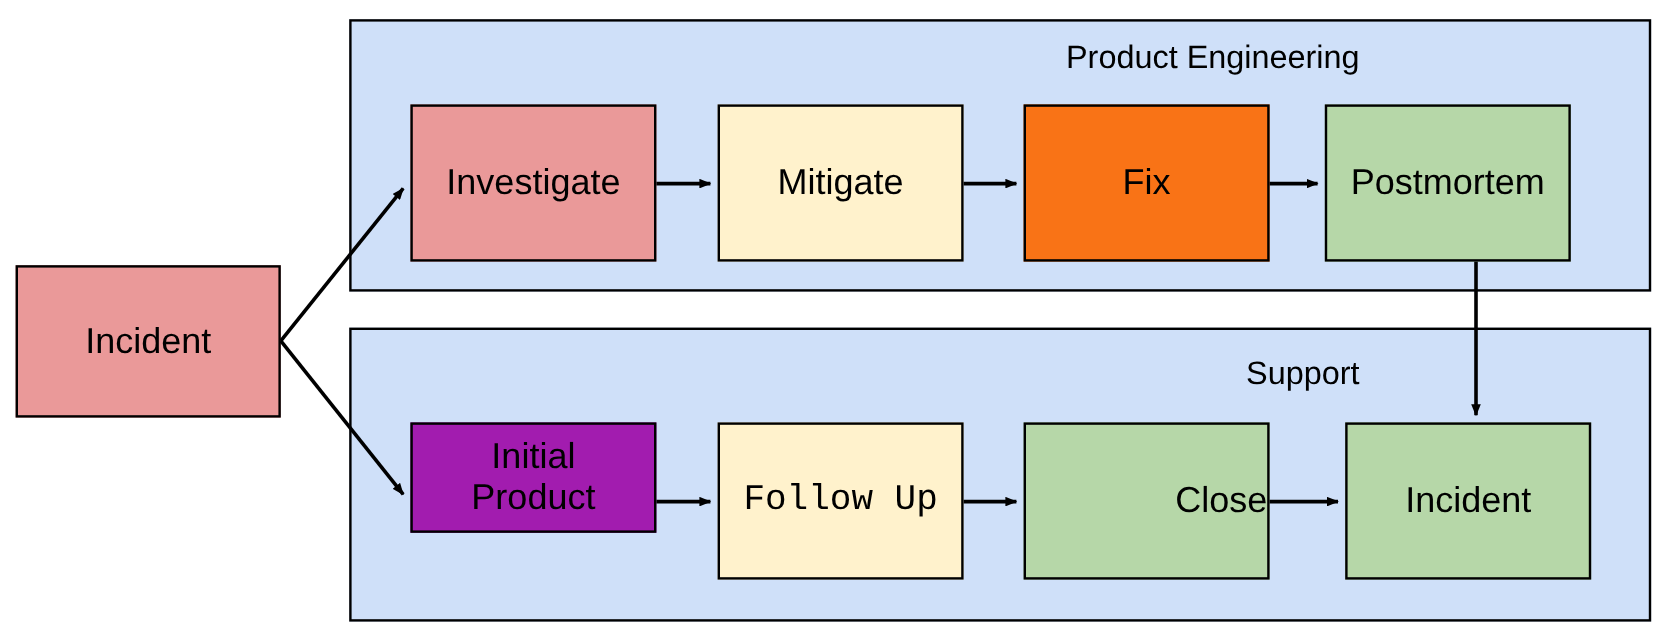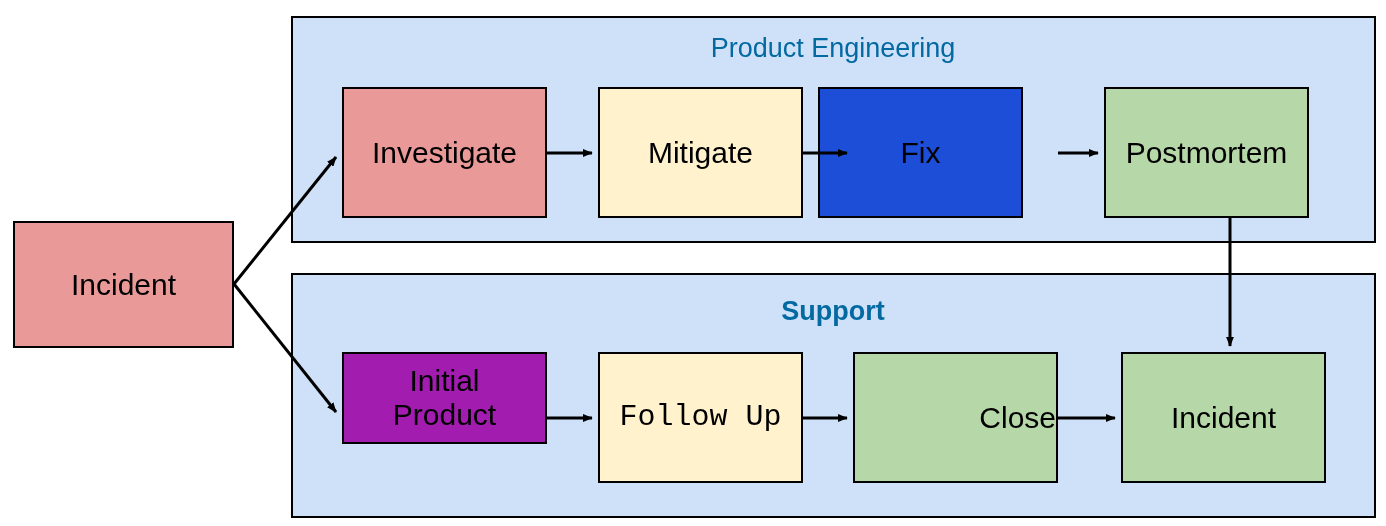--- a/index.html
+++ b/index.html
@@ -1,56 +1,56 @@
 <!DOCTYPE html>
 <html><head>
 <meta charset="utf-8">
 <style>
   html,body{margin:0;padding:0;background:#ffffff;}
   #canvas{position:relative;width:1386px;height:526px;background:#ffffff;
           font-family:"Liberation Sans","DejaVu Sans",sans-serif;overflow:hidden;}
   .lane{position:absolute;box-sizing:border-box;border:2px solid #000000;}
-  .lane-title{position:absolute;text-align:center;color:#0369a1;
+  .lane-title{position:absolute;text-align:right;color:#000000;
               font-size:27px;line-height:1;white-space:nowrap;}
   .node{position:absolute;box-sizing:border-box;border:2px solid #4d7c0f;
         display:flex;align-items:center;justify-content:center;text-align:center;
         color:#000000;font-size:30px;line-height:1.13;}
   .node span{display:block;}
   svg.edges{position:absolute;left:0;top:0;width:1386px;height:526px;
             pointer-events:none;overflow:visible;}
 </style>
 </head>
 <body>
 
 <div id="canvas">
 
   <div class="lane" id="lane-0" style="left: 291px; top: 16px; width: 1085px; height: 227px; background: rgb(207, 224, 249); border-color: rgb(0, 0, 0);"></div>
   <div class="lane-title" id="lane-title-0" style="left: 533px; top: 35px; width: 600px;">Product Engineering</div>
 
   <div class="lane" id="lane-1" style="left: 291px; top: 273px; width: 1085px; height: 245px; background: rgb(207, 224, 249); border-color: rgb(0, 0, 0);"></div>
-  <div class="lane-title" id="lane-title-1" style="left: 533px; top: 298px; width: 600px; font-weight: bold;">Support</div>
+  <div class="lane-title" id="lane-title-1" style="left: 533px; top: 298px; width: 600px;">Support</div>
 
   <div class="node" id="entry-node" style="left: 13px; top: 221px; width: 221px; height: 127px; background: rgb(234, 153, 153); border-color: rgb(0, 0, 0);">
     <div>
       <span>Incident</span>
     </div>
   </div>
 
   <div id="nodes-layer">
       <div class="node" style="left: 342px; top: 87px; width: 205px; height: 131px; background: rgb(234, 153, 153); border-color: rgb(0, 0, 0);">
         <div>
           <span>Investigate</span>
         </div>
       </div>
       <div class="node" style="left: 598px; top: 87px; width: 205px; height: 131px; background: rgb(255, 242, 204); border-color: rgb(0, 0, 0);">
         <div>
           <span>Mitigate</span>
         </div>
       </div>
-      <div class="node" style="left: 818px; top: 87px; width: 205px; height: 131px; background: #1d4ed8; border-color: rgb(0, 0, 0);">
+      <div class="node" style="left: 853px; top: 87px; width: 205px; height: 131px; background: #f97316; border-color: rgb(0, 0, 0);">
         <div>
           <span>Fix</span>
         </div>
       </div>
       <div class="node" style="left: 1104px; top: 87px; width: 205px; height: 131px; background: rgb(182, 215, 168); border-color: rgb(0, 0, 0);">
         <div>
           <span>Postmortem</span>
         </div>
       </div>
       <div class="node" style="left: 342px; top: 352px; width: 205px; height: 92px; background: #a21caf; border-color: rgb(0, 0, 0);">

